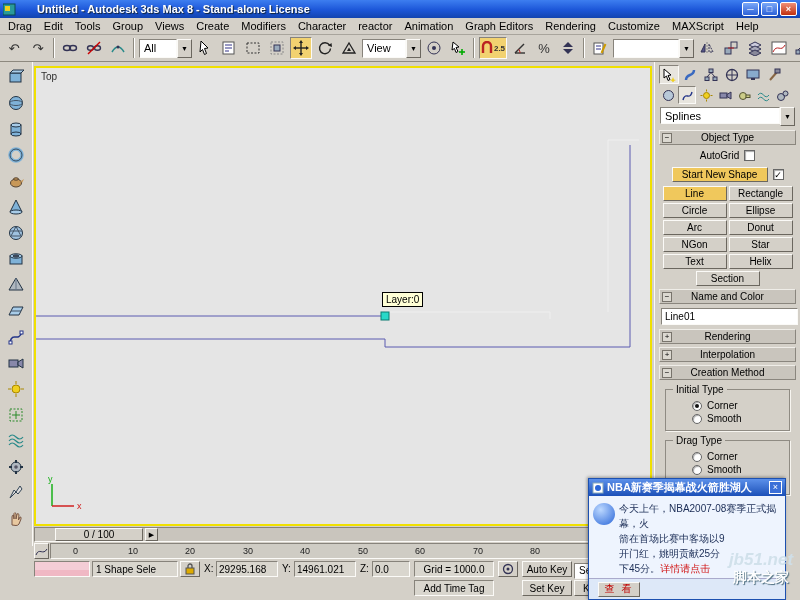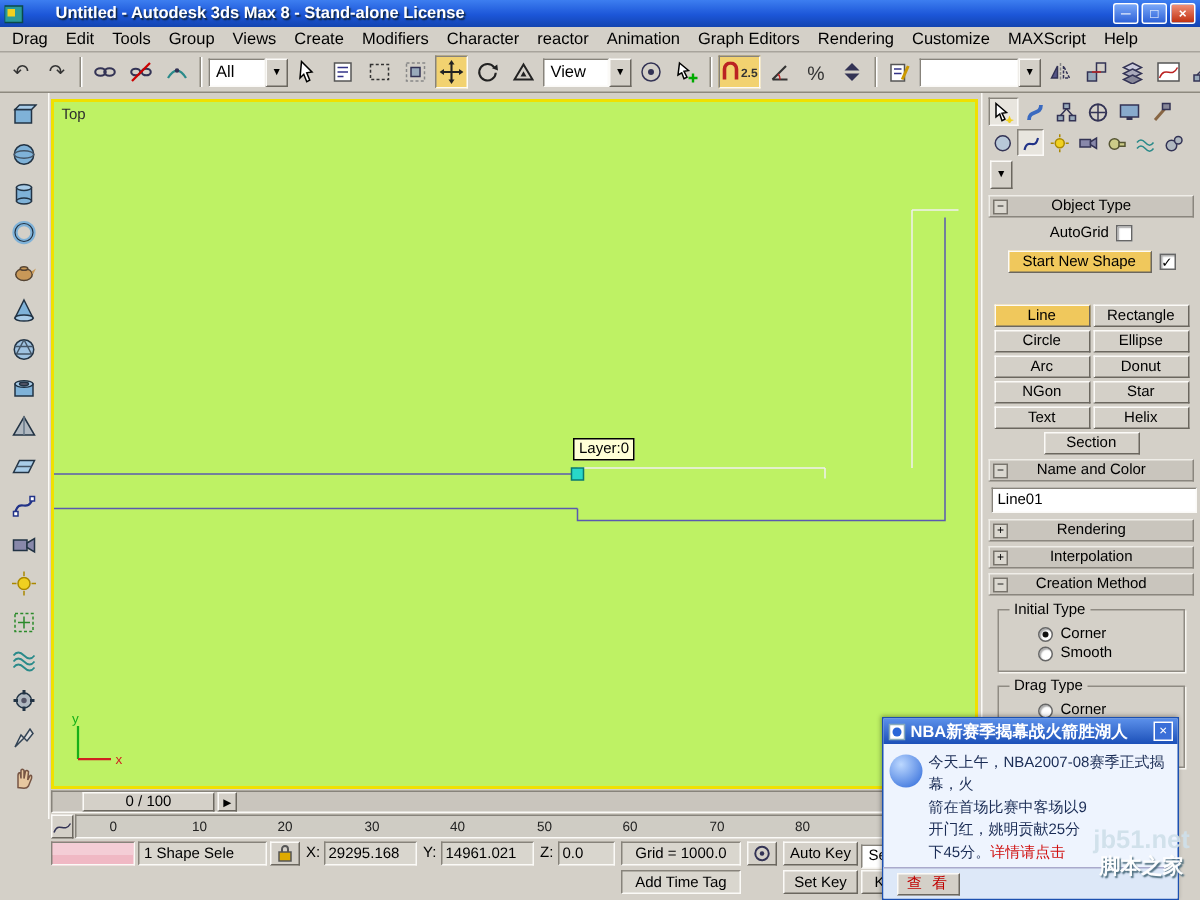--- a/index.html
+++ b/index.html
@@ -23,37 +23,37 @@
 .tbtn.on{background:#f2d270;border:1px solid;border-color:#87837b #fbfaf7 #fbfaf7 #87837b}
 .tsep{width:2px;height:20px;border-left:1px solid #8d897f;border-right:1px solid #fff;margin:0 2px;flex:0 0 auto}
 .dd{height:19px;display:flex;align-items:center;flex:0 0 auto}
 .dd-text{height:19px;background:#fff;border:1px solid;border-color:#87837b #fbfaf7 #fbfaf7 #87837b;display:flex;align-items:center;padding:0 4px;font-size:11px}
 .dd-btn{width:15px;height:19px;font-size:7px;display:flex;align-items:center;justify-content:center}
 .snap-num{font-size:8px;font-weight:bold;margin-left:1px}
 
 .ltb{position:absolute;left:0;top:62px;width:33px;height:484px;background:#d4d0c8;border-right:1px solid #fbfaf7;display:flex;flex-direction:column;align-items:center;padding-top:2px;z-index:5}
 .ltbtn{width:26px;height:26px;display:flex;align-items:center;justify-content:center;flex:0 0 auto}
 
-.viewport{position:absolute;left:34px;top:66px;width:618px;height:460px;background:#bef264;border:2px solid #f0e000;z-index:1}
+.viewport{position:absolute;left:34px;top:66px;width:618px;height:460px;background:#e5e5e5;border:2px solid #f0e000;z-index:1}
 .vp-label{position:absolute;left:5px;top:3px;font-size:10px;color:#2e2e2e}
 .tooltip{position:absolute;left:346px;top:224px;background:#ffffd6;border:1px solid #000;font-size:10px;padding:0 3px;line-height:13px;color:#000}
 
 .cp{position:absolute;left:654px;top:62px;width:146px;height:538px;background:#d4d0c8;border-left:1px solid #fbfaf7;padding:2px 3px;z-index:6}
 .cp-row{display:flex;gap:1px;margin:1px 0 2px 1px}
 .cptab{width:20px;height:19px;display:flex;align-items:center;justify-content:center}
 .cptab.on,.subtab.on{background:#e8e5de;border:1px solid;border-color:#87837b #fbfaf7 #fbfaf7 #87837b}
 .subtab{width:18px;height:18px;display:flex;align-items:center;justify-content:center}
 .cp-dd{display:flex;margin:3px 2px 4px}
 .cp-dd .dd-text{flex:1;height:17px}
 .roll{position:relative;height:15px;margin:3px 1px 0;background:#c9c5bd;border:1px solid;border-color:#efede8 #8a867e #8a867e #efede8;display:flex;align-items:center;justify-content:center;font-size:10px}
 .pm{position:absolute;left:2px;top:2px;width:10px;height:10px;background:#dbd8d0;border:1px solid #78746c;font-size:8px;line-height:8px;text-align:center}
 .center-row{display:flex;align-items:center;justify-content:center;gap:5px;height:17px;margin-top:2px;font-size:10px}
 .cpbtn{height:15px;background:#d4d0c8;border:1px solid;border-color:#fbfaf7 #6b675f #6b675f #fbfaf7;font-size:10px;display:flex;align-items:center;justify-content:center}
 .cpbtn.yellow{background:#f0c85c}
-.otgrid{display:grid;grid-template-columns:64px 64px;gap:2px;justify-content:center;margin-top:20px}
+.otgrid{display:grid;grid-template-columns:64px 64px;gap:2px;justify-content:center;margin-top:3px}
 .name-row{display:flex;gap:3px;margin:4px 3px;align-items:center}
 .cb{width:11px;height:11px;background:#fff;border:1px solid #666;box-shadow:inset 1px 1px 1px #aaa;font-size:9px;line-height:10px;text-align:center}
 .cb.checked::after{content:"✓"}
 .grp{position:relative;margin:9px 7px 0;padding:8px 4px 4px;border:1px solid #8f8b83;box-shadow:1px 1px 0 #f7f5f0}
 .grp-title{position:absolute;top:-6px;left:7px;background:#d4d0c8;padding:0 3px;font-size:10px}
 .radio-row{display:flex;align-items:center;gap:5px;margin:2px 0 2px 22px;font-size:10px}
 .radio{width:10px;height:10px;border-radius:50%;background:#fff;border:1px solid #666;box-shadow:inset 1px 1px 1px #aaa;flex:0 0 auto}
 .radio.sel{display:flex;align-items:center;justify-content:center}
 .radio.sel::after{content:"";width:4px;height:4px;border-radius:50%;background:#111}
 
@@ -72,21 +72,21 @@
 .popup-title-text{color:#fff;font-size:11px;font-weight:bold;white-space:nowrap;overflow:hidden}
 .popup-close{margin-left:auto;width:13px;height:13px;border:1px solid #fff;background:#3a6fd8;color:#fff;font-size:9px;line-height:11px;text-align:center}
 .popup-body{display:flex;padding:5px 4px 2px;gap:4px}
 .popup-ball{width:22px;height:22px;border-radius:50%;background:radial-gradient(circle at 35% 30%,#bcd8ff,#2a66d8);flex:0 0 auto;margin-top:2px}
 .popup-lines{font-size:10px;line-height:15px;color:#1a2c55}
 .popup-link{color:#d01010}
 .popup-foot{position:absolute;left:0;bottom:0;width:100%;height:21px;background:#dde8f8;border-top:1px solid #aac;display:flex;align-items:center;padding-left:9px}
 .view-btn{width:42px;height:15px;background:#d4d0c8;border:1px solid;border-color:#fbfaf7 #6b675f #6b675f #fbfaf7;color:#c00000;font-size:10px;display:flex;align-items:center;justify-content:center;letter-spacing:2px}
 
 .wm{position:absolute;left:724px;top:551px;width:74px;text-align:center;z-index:60;pointer-events:none}
-.wm1{font-size:17px;font-weight:bold;color:#cfe0ea;opacity:.92;line-height:18px}
+.wm1{font-size:17px;font-weight:bold;font-style:italic;color:#cfe0ea;opacity:.92;line-height:18px}
 .wm2{font-size:14px;font-weight:bold;color:#fff;text-shadow:1px 1px 1px #467;opacity:.95;line-height:16px}
 svg{display:block}
 </style>
 </head>
 <body>
 
 <div class="screen">
 
   <div class="titlebar">
     <span>
@@ -513,20 +513,21 @@
           </svg>
         </span>
       <span class="subtab">
           <svg width="13" height="13">
             <circle cx="5" cy="8" r="3.5" fill="#b0b8c0" stroke="#335"></circle>
             <circle cx="9.5" cy="4.5" r="2.5" fill="#b0b8c0" stroke="#335"></circle>
           </svg>
         </span>
     </div>
     <div class="cp-dd">
+      <span class="dd-text">Splines</span>
       <span class="dd-btn raised">▼</span>
     </div>
 
     <div class="roll">
       <span class="pm">−</span>
       <span>Object Type</span>
     </div>
     <div class="center-row">
       <span>AutoGrid</span>
       <span class="cb"></span>

